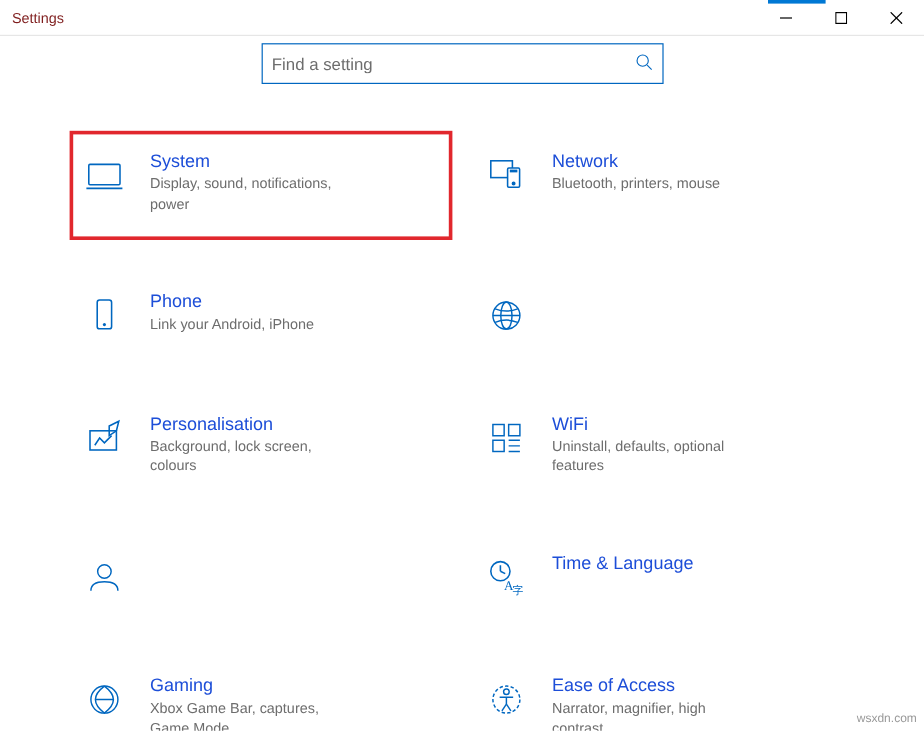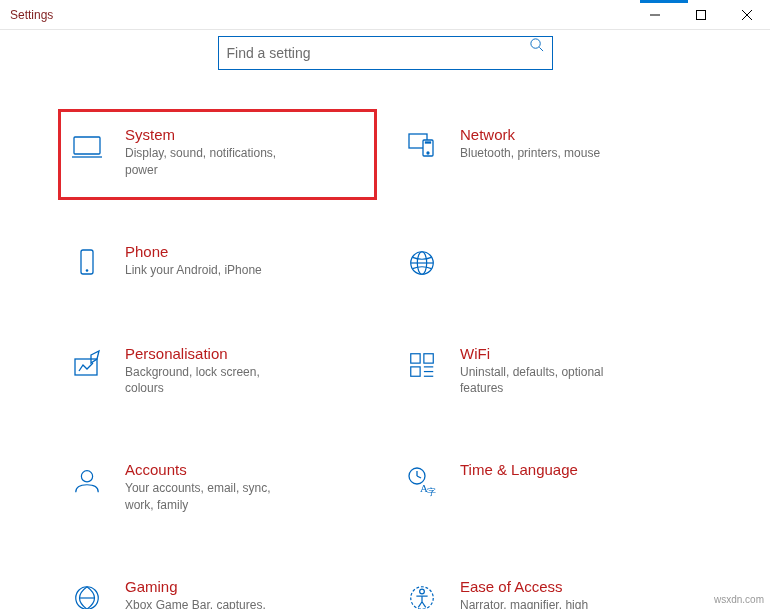--- a/index.html
+++ b/index.html
@@ -40,20 +40,21 @@
     padding-bottom: 20px;
     display: flex;
     flex-direction: column;
     align-items: center;
   }
   .searchwrap {
     width: 335px;
     height: 34px;
     border: 1px solid #0067c0;
     display: flex;
+    align-items: center;
     padding: 0 8px;
     background: #fff;
   }
   .searchwrap input {
     flex: 1;
     border: none;
     outline: none;
     font-size: 14px;
     font-family: inherit;
     background: transparent;
@@ -86,21 +87,21 @@
     display: flex;
     align-items: center;
     justify-content: center;
     flex-shrink: 0;
     color: #0067c0;
     margin-top: 2px;
   }
   .card .textbox { flex: 1; }
   .card .ctitle {
     font-size: 15px;
-    color: #b91c1c;
+    color: #1d4ed8;
     margin-bottom: 2px;
   }
   .card .cdesc {
     font-size: 12px;
     color: #6d6d6d;
     line-height: 1.4;
     max-width: 165px;
   }
   .watermark {
     position: absolute;
@@ -243,24 +244,20 @@
       </div>
     </div>
 
     <div class="card">
       <div class="iconbox">
         <svg width="30" height="30" viewBox="0 0 32 32" fill="none" stroke="currentColor" stroke-width="1.3">
           <circle cx="16" cy="11" r="6"></circle>
           <path d="M4 28 Q4 20 16 20 Q28 20 28 28"></path>
         </svg>
       </div>
-      <div class="textbox">
-        <div class="ctitle">Accounts</div>
-        <div class="cdesc">Your accounts, email, sync, work, family</div>
-      </div>
     </div>
 
     <div class="card">
       <div class="iconbox">
         <svg width="32" height="32" viewBox="0 0 32 32" fill="none" stroke="currentColor" stroke-width="1.3">
           <circle cx="11" cy="11" r="8"></circle>
           <line x1="11" y1="6" x2="11" y2="11"></line>
           <line x1="11" y1="11" x2="15" y2="13"></line>
           <text x="14" y="27" font-size="11" fill="currentColor" stroke="none" font-family="Segoe UI">A</text>
           <text x="21" y="30" font-size="9" fill="currentColor" stroke="none" font-family="Segoe UI">字</text>

